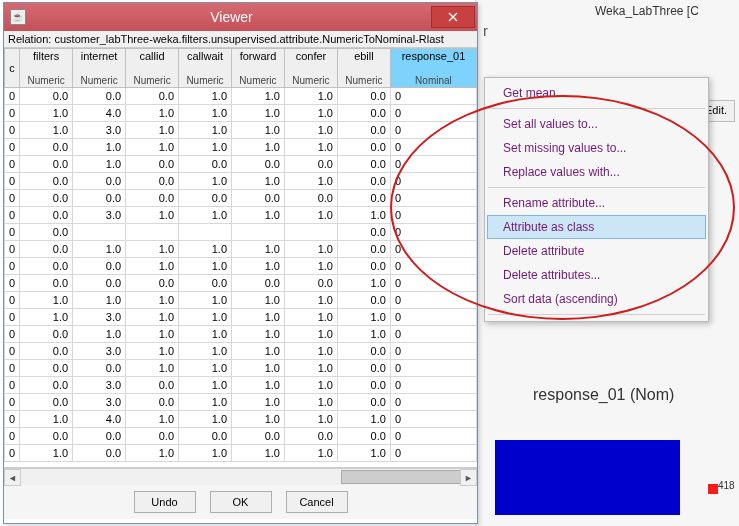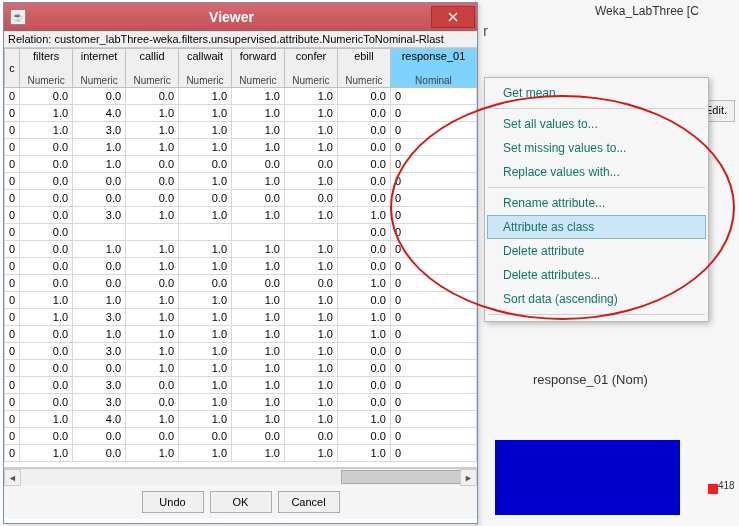--- a/index.html
+++ b/index.html
@@ -2,29 +2,29 @@
 <html><head>
 <meta charset="utf-8">
 <style>
   * { box-sizing: border-box; margin: 0; padding: 0; }
   body { font-family: "Segoe UI", Tahoma, sans-serif; font-size: 11px; background: #fff; width: 739px; height: 526px; position: relative; overflow: hidden; }
   
   .bg-panel { position: absolute; left: 475px; top: 0; width: 264px; height: 526px; background: #f6f6f6; border-left: 1px solid #ddd; }
   .bg-title { position: absolute; left: 595px; top: 4px; font-size: 12px; color: #333; }
   .bg-r { position: absolute; left: 483px; top: 22px; font-size: 15px; color: #555; }
   .bg-edit { position: absolute; left: 700px; top: 100px; width: 35px; height: 22px; background: #f0f0f0; border: 1px solid #bbb; font-size: 11px; text-align: left; padding: 3px 4px; }
-  .bg-class { position: absolute; left: 515px; top: 372px; font-size: 13px; color: #333; padding-left: 18px; }
+  .bg-class { position: absolute; left: 515px; top: 386px; font-size: 16px; color: #333; padding-left: 18px; }
   .bg-bluebar { position: absolute; left: 495px; top: 440px; width: 185px; height: 75px; background: #0000cc; }
   .bg-redbox { position: absolute; left: 708px; top: 484px; width: 10px; height: 10px; background: #ff1a1a; }
   .bg-418 { position: absolute; left: 718px; top: 480px; font-size: 10px; color: #333; }
   
   .window { position: absolute; left: 3px; top: 2px; width: 475px; height: 522px; background: #fff; border: 1px solid #7a90b0; box-shadow: 2px 2px 4px rgba(0,0,0,0.15); }
   .titlebar { height: 28px; background: linear-gradient(#d66a70, #c45058); display: flex; align-items: center; color: #fff; position: relative; }
   .title-icon { width: 16px; height: 16px; margin: 0 6px; background: #eee; border: 1px solid #888; display: flex; align-items: center; justify-content: center; font-size: 9px; color: #a00; }
-  .title-text { flex: 1; text-align: center; font-size: 14px; font-weight: 700; }
+  .title-text { flex: 1; text-align: center; font-size: 14px; font-weight: 400; }
   .title-close { width: 44px; height: 22px; background: #c84040; border: 1px solid #a03030; display: flex; align-items: center; justify-content: center; margin-right: 2px; }
   .title-close svg { width: 10px; height: 10px; }
   
   .relation { padding: 2px 4px; font-size: 11px; color: #000; background: #f0f0f0; border-bottom: 1px solid #ccc; }
   
   .table-wrap { overflow: hidden; height: 420px; border-bottom: 1px solid #ccc; }
   table { border-collapse: collapse; width: 100%; font-size: 11px; }
   th { background: #efefef; border: 1px solid #c0c0c0; padding: 1px 2px; font-weight: 400; text-align: center; height: 26px; vertical-align: middle; }
   th .hname { display: block; font-size: 11px; }
   th .htype { display: block; font-size: 10px; color: #444; margin-top: 13px; }
@@ -33,25 +33,25 @@
   td { border: 1px solid #d8d8d8; padding: 1px 4px; text-align: right; height: 17px; background: #fff; }
   td.c0 { text-align: left; width: 12px; }
   td.nom { text-align: left; background: #fff; }
   
   .hscroll { height: 17px; background: #f0f0f0; border-top: 1px solid #ccc; position: relative; }
   .hscroll-thumb { position: absolute; left: 337px; top: 1px; width: 120px; height: 14px; background: #cdcdcd; border: 1px solid #aaa; }
   .hscroll-left, .hscroll-right { position: absolute; top: 0; width: 17px; height: 17px; background: #f0f0f0; border: 1px solid #ccc; display: flex; align-items: center; justify-content: center; font-size: 9px; color: #555;}
   .hscroll-left { left: 0; }
   .hscroll-right { right: 0; }
   
-  .btnrow { height: 34px; display: flex; align-items: center; justify-content: center; gap: 6px; background: #f5f5f5; }
+  .btnrow { height: 34px; display: flex; align-items: center; justify-content: center; gap: 14px; background: #f5f5f5; }
   .btn { min-width: 62px; height: 22px; background: #f0f0f0; border: 1px solid #adadad; font-size: 11px; display: flex; align-items: center; justify-content: center; cursor: pointer; }
   
   .ctxmenu { position: absolute; left: 484px; top: 77px; width: 225px; background: #f6f6f6; border: 1px solid #b9b9b9; box-shadow: 2px 2px 6px rgba(0,0,0,0.25); padding: 3px 2px; z-index: 10; }
-  .mi { padding: 5px 16px; font-size: 12px; color: #0f766e; cursor: pointer; white-space: nowrap; }
+  .mi { padding: 5px 16px; font-size: 12px; color: #701a75; cursor: pointer; white-space: nowrap; }
   .mi.hilite { background: #cde6f7; border: 1px solid #7eb4ea; padding: 4px 15px; }
   .msep { height: 1px; background: #d0d0d0; margin: 3px 1px; }
   
   .ellipse { position: absolute; left: 390px; top: 95px; width: 345px; height: 225px; border: 2px solid #d11a1a; border-radius: 50%; pointer-events: none; z-index: 20; }
 </style>
 </head>
 <body>
 
 <div class="bg-panel"></div>
 <div class="bg-title">Weka_LabThree [C</div>

